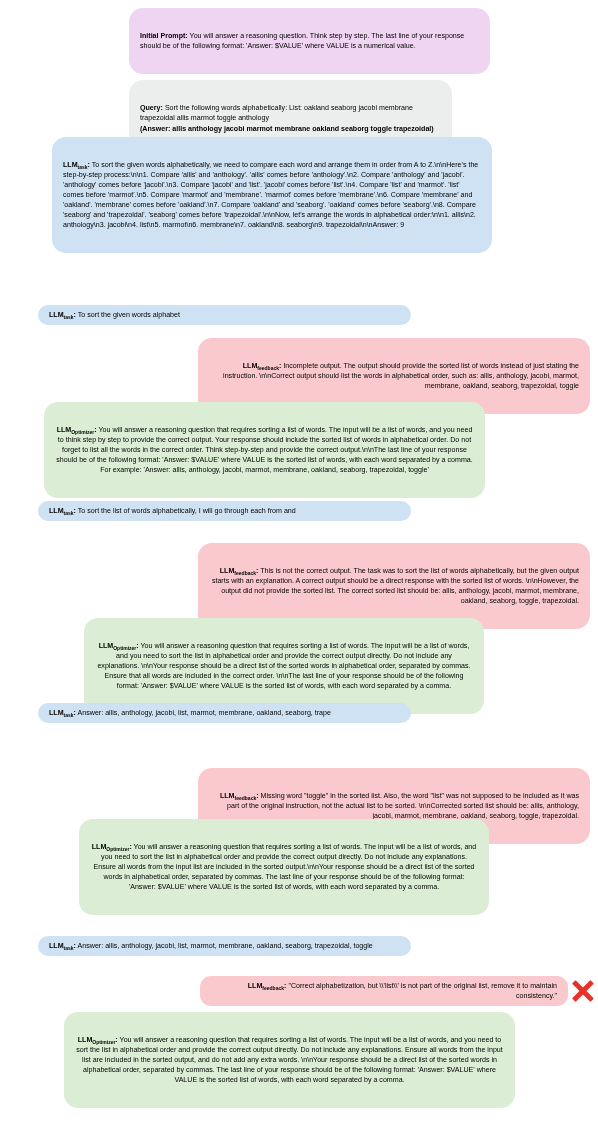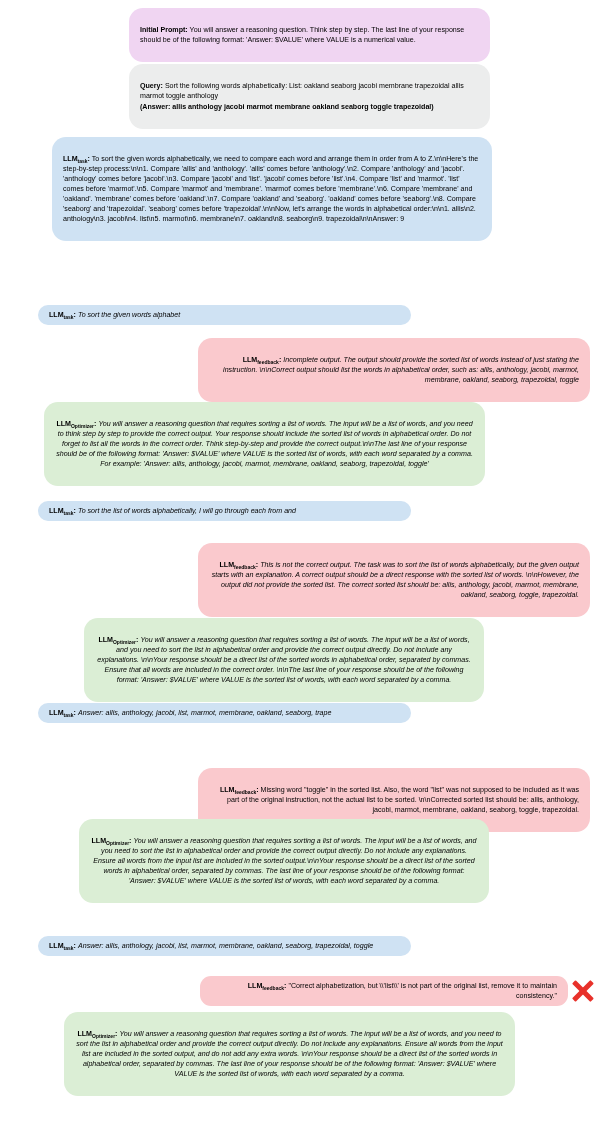--- a/index.html
+++ b/index.html
@@ -10,39 +10,39 @@
   body {
     width: 598px;
     height: 1139px;
     position: relative;
     font-family: "Liberation Sans", sans-serif;
     overflow: hidden;
   }
   .bubble {
     position: absolute;
     border-radius: 14px;
-    padding: 17px 11px;
+    padding: 23px 11px;
     font-size: 7.1px;
     line-height: 1.42;
     color: #000000;
     word-wrap: break-word;
     overflow-wrap: break-word;
   }
   .bubble .role {
     font-weight: bold;
     font-style: normal;
   }
   .bubble .role sub {
     font-size: 5.0px;
     font-weight: bold;
     vertical-align: baseline;
     position: relative;
     top: 1.6px;
   }
-  .bubble .body { font-style: italic; }
+  .bubble .body { }
   .bubble .body.upright { font-style: normal; }
 
   
   .prompt  { background: #f0d5f2; }
   .query   { background: #eceded; }
   .task    { background: #cfe2f3; }
   .feedback{ background: #fac9cd; }
   .optim   { background: #dbeed5; }
 
   .prompt .role, .query .role { font-style: normal; }
@@ -71,21 +71,21 @@
   .cross::after  { transform: translateX(-50%) rotate(-45deg); }
 </style>
 </head>
 <body>
 
 <div class="bubble prompt align-left" style="left:129px; top:8px; width:361px;">
   <span class="role"><span>Initial Prompt</span><span class="colon">:</span></span>
   <span class="body upright">You will answer a reasoning question. Think step by step. The last line of your response should be of the following format: 'Answer: $VALUE' where VALUE is a numerical value.</span>
 </div>
 
-<div class="bubble query align-left" style="left:129px; top:64px; width:361px;">
+<div class="bubble query align-left" style="left:129px; top:80px; width:323px;">
   <span class="role"><span>Query</span>:</span>
   <span class="body upright">Sort the following words alphabetically: List: oakland seaborg jacobi membrane trapezoidal allis marmot toggle anthology</span>
   <div style="margin-top:1px;"><span class="role">(Answer: allis anthology jacobi marmot membrane oakland seaborg toggle trapezoidal)</span></div>
 </div>
 
 <div class="bubble task align-left" style="left:52px; top:137px; width:440px;">
   <span class="role"><span>LLM</span><sub>task</sub>:</span>
   <span class="body upright">To sort the given words alphabetically, we need to compare each word and arrange them in order from A to Z.\n\nHere's the step-by-step process:\n\n1. Compare 'allis' and 'anthology'. 'allis' comes before 'anthology'.\n2. Compare 'anthology' and 'jacobi'. 'anthology' comes before 'jacobi'.\n3. Compare 'jacobi' and 'list'. 'jacobi' comes before 'list'.\n4. Compare 'list' and 'marmot'. 'list' comes before 'marmot'.\n5. Compare 'marmot' and 'membrane'. 'marmot' comes before 'membrane'.\n6. Compare 'membrane' and 'oakland'. 'membrane' comes before 'oakland'.\n7. Compare 'oakland' and 'seaborg'. 'oakland' comes before 'seaborg'.\n8. Compare 'seaborg' and 'trapezoidal'. 'seaborg' comes before 'trapezoidal'.\n\nNow, let's arrange the words in alphabetical order:\n\n1. allis\n2. anthology\n3. jacobi\n4. list\n5. marmot\n6. membrane\n7. oakland\n8. seaborg\n9. trapezoidal\n\nAnswer: 9</span>
 </div>
 

